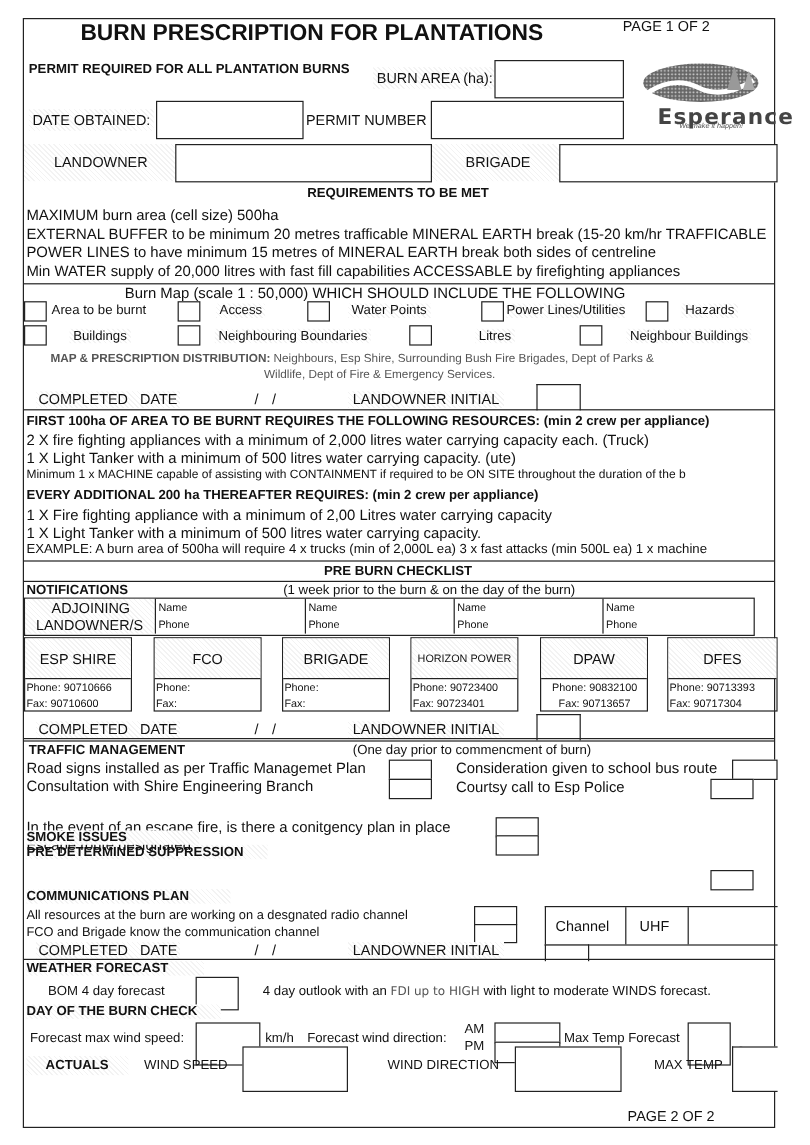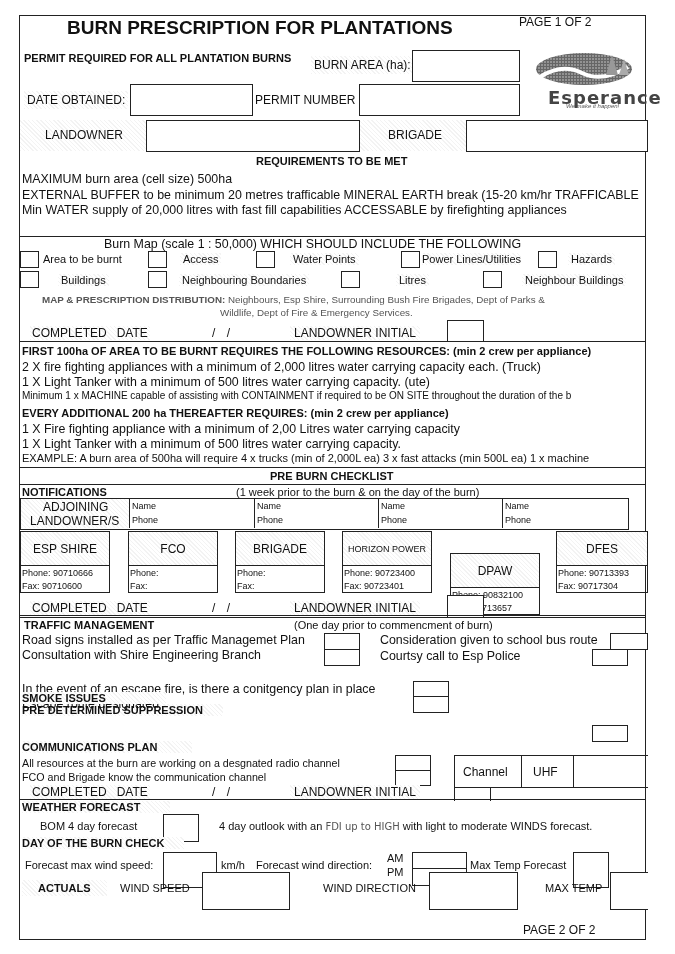--- a/index.html
+++ b/index.html
@@ -57,20 +57,21 @@
   <div class="abs hatch" style="left:0;top:104px;width:627px;height:31px;"></div>
   <div class="t" style="left:25px;top:112px;">LANDOWNER</div>
   <div class="box" style="left:126px;top:104px;width:214px;height:32px;"></div>
   <div class="t" style="left:368px;top:112px;">BRIGADE</div>
   <div class="box" style="left:446px;top:104px;width:182px;height:32px;"></div>
 
   <div class="t b sm" style="left:236px;top:139px;">REQUIREMENTS TO BE MET</div>
   <div class="abs" style="left:2px;top:156px;font-size:12.4px;line-height:15.5px;white-space:nowrap;overflow:hidden;width:623px;">
     <div>MAXIMUM burn area (cell size) 500ha</div>
     <div>EXTERNAL BUFFER to be minimum 20 metres trafficable MINERAL EARTH break (15-20 km/hr TRAFFICABLE</div>
+    <div>POWER LINES to have minimum 15 metres of MINERAL EARTH break both sides of centreline</div>
     <div>Min WATER supply of 20,000 litres with fast fill capabilities ACCESSABLE by firefighting appliances</div>
   </div>
   <div class="hr" style="top:220px;"></div>
 
   <div class="t" style="left:84px;top:221px;font-size:12.4px;">Burn Map (scale 1 : 50,000) WHICH SHOULD INCLUDE THE FOLLOWING</div>
   <div class="cb" style="left:0px;top:235px;"></div>
   <div class="t sm" style="left:23px;top:237px;">Area to be burnt</div>
   <div class="cb" style="left:128px;top:235px;"></div>
   <div class="t sm hatch" style="left:160px;top:237px;padding:0 3px;">Access</div>
   <div class="cb" style="left:236px;top:235px;"></div>
@@ -154,21 +155,21 @@
   <div class="card" style="left:215px;top:515px;width:90px;height:62px;">
     <div class="hd hatch">BRIGADE</div>
     <div class="ln" style="line-height:13px;margin-top:1px;">Phone:</div>
     <div class="ln" style="line-height:13px;">Fax:</div>
   </div>
   <div class="card" style="left:322px;top:515px;width:90px;height:62px;">
     <div class="hd hatch" style="font-size:9px;">HORIZON POWER</div>
     <div class="ln" style="line-height:13px;margin-top:1px;">Phone: 90723400</div>
     <div class="ln" style="line-height:13px;">Fax: 90723401</div>
   </div>
-  <div class="card" style="left:430px;top:537px;width:90px;height:62px;">
+  <div class="card" style="left:430px;top:515px;width:90px;height:62px;text-align:center;">
     <div class="hd hatch">DPAW</div>
     <div class="ln" style="line-height:13px;margin-top:1px;">Phone: 90832100</div>
     <div class="ln" style="line-height:13px;">Fax: 90713657</div>
   </div>
   <div class="card" style="left:536px;top:515px;width:92px;height:62px;">
     <div class="hd hatch">DFES</div>
     <div class="ln" style="line-height:13px;margin-top:1px;">Phone: 90713393</div>
     <div class="ln" style="line-height:13px;">Fax: 90717304</div>
   </div>
 

